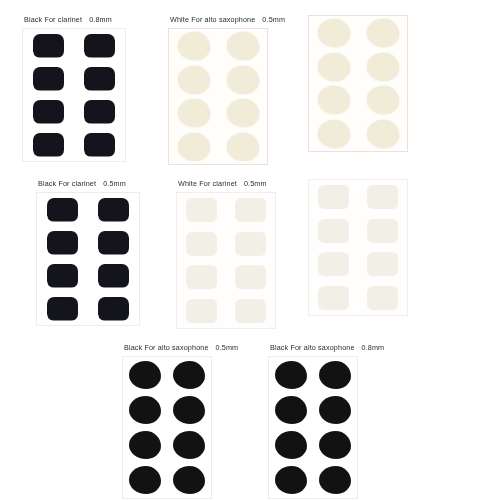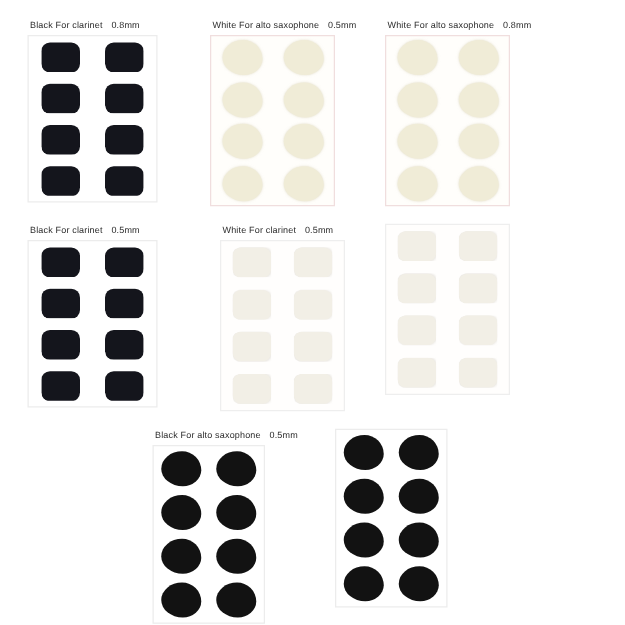--- a/index.html
+++ b/index.html
@@ -169,21 +169,20 @@
         </div>
         <div class="patch patch-sax fill-cream">
           <div class="body"></div>
         </div>
         <div class="patch patch-sax fill-cream">
           <div class="body"></div>
         </div>
       </div>
     </div>
     <div class="cell" style="left: 308px; top: 15px;">
-      <div class="cell-label"><span>White For alto saxophone</span><span class="thick">0.8mm</span></div>
       <div class="sheet tint-cream" style="width: 100px; height: 137px;">
         <div class="patch patch-sax fill-cream">
           <div class="body"></div>
         </div>
         <div class="patch patch-sax fill-cream">
           <div class="body"></div>
         </div>
         <div class="patch patch-sax fill-cream">
           <div class="body"></div>
         </div>
@@ -197,21 +196,21 @@
           <div class="body"></div>
         </div>
         <div class="patch patch-sax fill-cream">
           <div class="body"></div>
         </div>
         <div class="patch patch-sax fill-cream">
           <div class="body"></div>
         </div>
       </div>
     </div>
-    <div class="cell" style="left: 22px; top: 179px;">
+    <div class="cell" style="left: 36px; top: 179px;">
       <div class="cell-label"><span>Black For clarinet</span><span class="thick">0.5mm</span></div>
       <div class="sheet" style="width: 104px; height: 134px;">
         <div class="patch patch-clarinet fill-black">
           <div class="body"></div>
         </div>
         <div class="patch patch-clarinet fill-black">
           <div class="body"></div>
         </div>
         <div class="patch patch-clarinet fill-black">
           <div class="body"></div>
@@ -313,20 +312,21 @@
         </div>
         <div class="patch patch-sax fill-black-soft">
           <div class="body"></div>
         </div>
         <div class="patch patch-sax fill-black-soft">
           <div class="body"></div>
         </div>
       </div>
     </div>
     <div class="cell" style="left: 268px; top: 343px;">
+      <div class="cell-label"><span>Black For alto saxophone</span><span class="thick">0.8mm</span></div>
       <div class="sheet" style="width: 90px; height: 143px;">
         <div class="patch patch-sax fill-black-soft">
           <div class="body"></div>
         </div>
         <div class="patch patch-sax fill-black-soft">
           <div class="body"></div>
         </div>
         <div class="patch patch-sax fill-black-soft">
           <div class="body"></div>
         </div>

